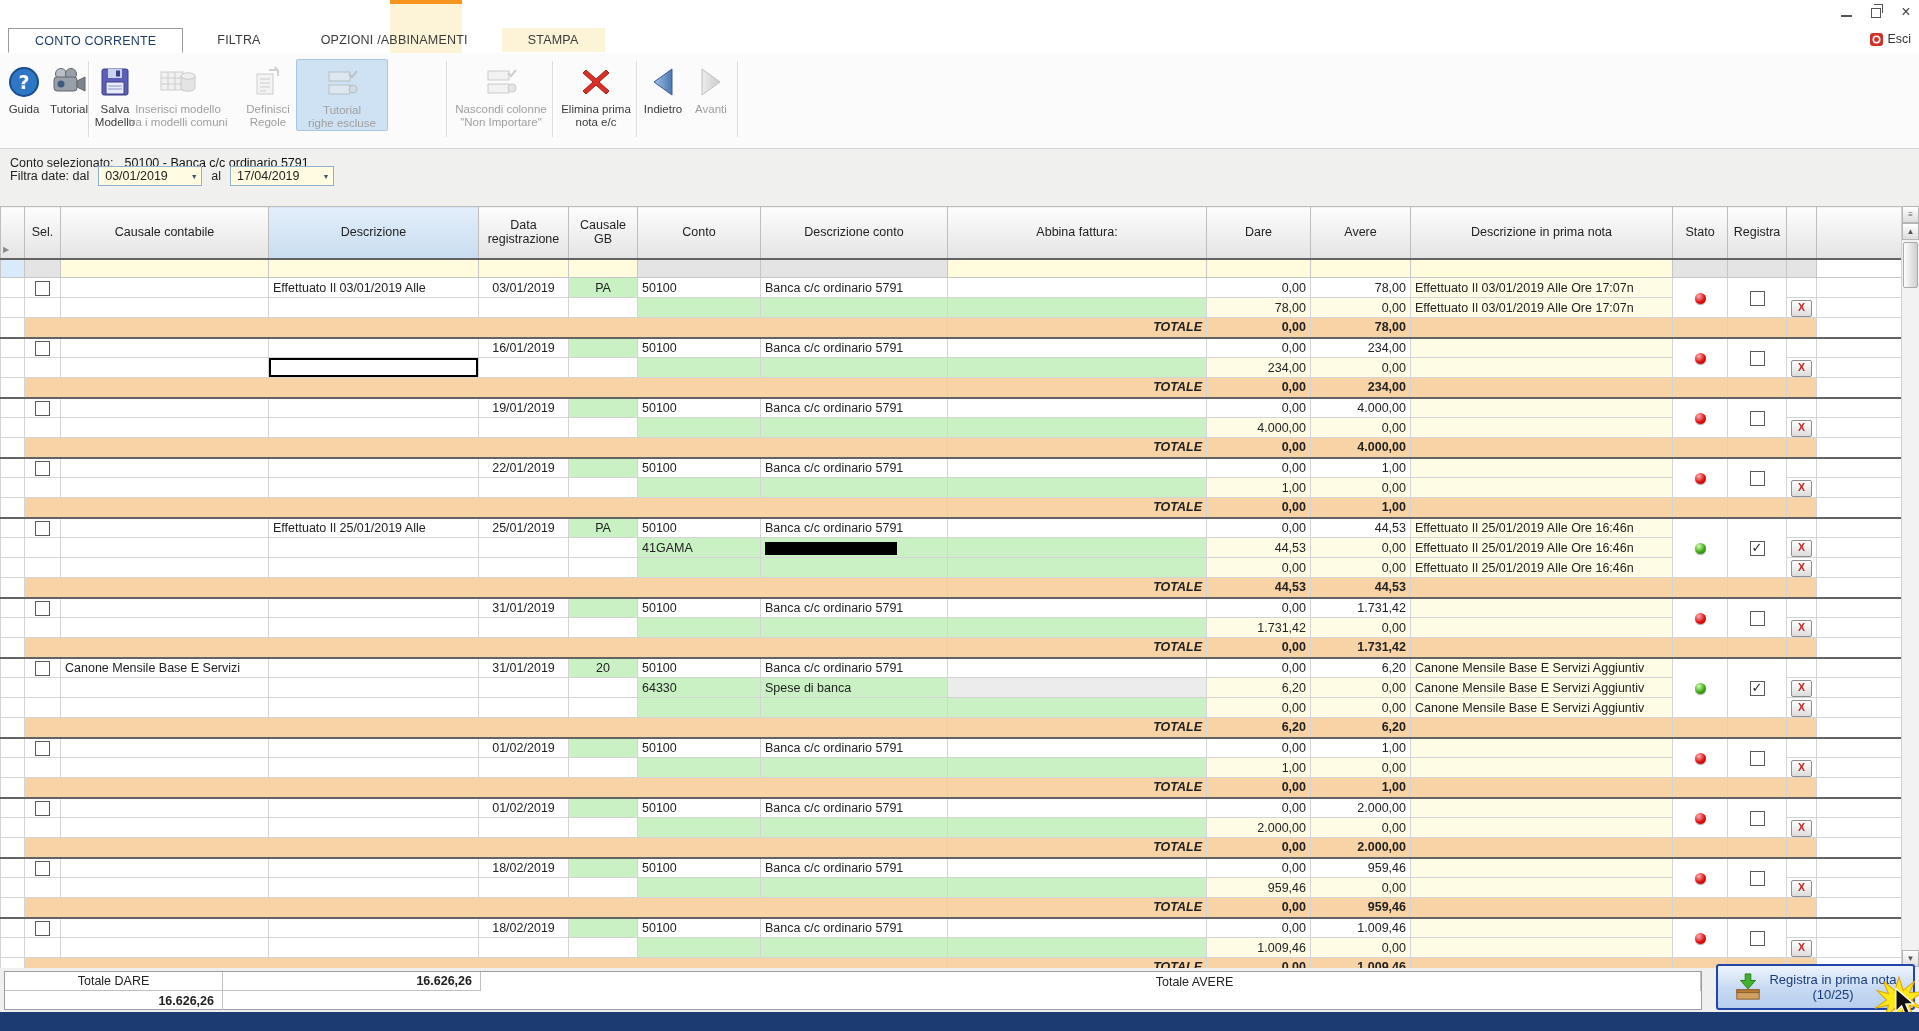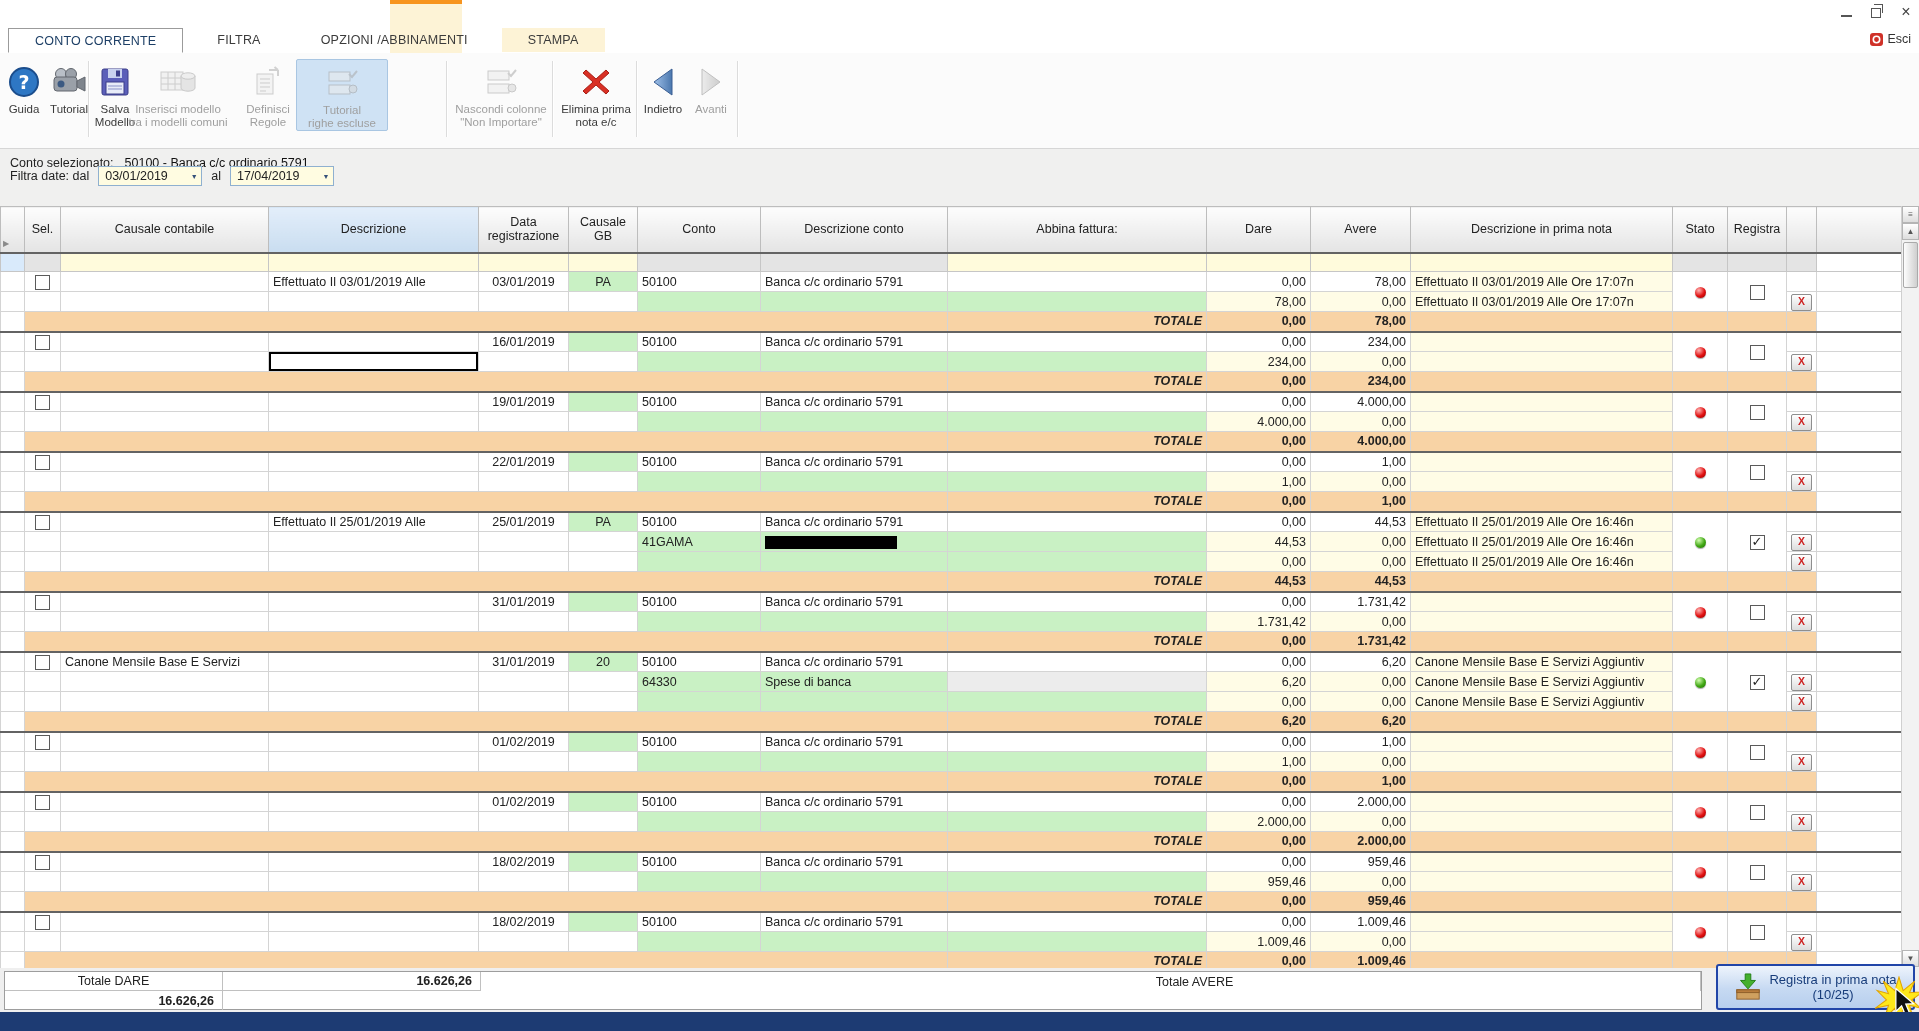--- a/index.html
+++ b/index.html
@@ -44,21 +44,21 @@
   .datebox{width:104px;height:20px;background:#fffce1;border:1px solid #8fb0d0;display:flex;align-items:center;box-sizing:border-box}
   .datebox .val{flex:1;padding-left:6px}
   .datebox .arr{width:14px;font-size:7px;color:#35507a;text-align:center}
 
   
   .gridwrap{position:absolute;left:0;top:206px;width:1919px;height:762px;background:#fff}
   table.grid{border-collapse:collapse;table-layout:fixed;width:1901px;border-top:1px solid #9a9a9a}
   .grid td,.grid th{border:1px solid #d4d4d4;padding:0 4px;height:20px;line-height:18px;overflow:hidden;white-space:nowrap;font-size:12.5px;font-weight:normal;box-sizing:border-box}
   .grid tr.pre td{height:19px;border-color:#c6c6c6}
   .pb{background:#d9eafb}.pg{background:#e4e4e4}.py{background:#fffbdc}.pw{background:#fff}
-  .grid thead th{background:linear-gradient(#fdfdfd,#e4e4e4);color:#222;text-align:center;border-color:#bdbdbd;height:46px;white-space:normal;line-height:14px;border-bottom:2px solid #636363;vertical-align:middle}
+  .grid thead th{background:linear-gradient(#fdfdfd,#e4e4e4);color:#222;text-align:center;border-color:#bdbdbd;height:52px;white-space:normal;line-height:14px;border-bottom:2px solid #636363;vertical-align:middle}
   .grid thead th.hblue{background:linear-gradient(#e3eefa,#c9ddf0)}
   .grid thead th.ind{position:relative}
   .grid thead th.ind .tri{position:absolute;left:2px;bottom:1px;font-size:8px;color:#8a8a8a}
   td.green{background:#c9f1c4}
   td.yellow{background:#fffce6}
   td.grayc{background:#ececec}
   td.num{text-align:right}
   td.cen{text-align:center}
   tr.tot td{background:#f8d3a5;font-weight:bold;border-bottom:2px solid #636363}
   tr.tot td.ind,tr.tot td.fillc{background:#fff;font-weight:normal}

